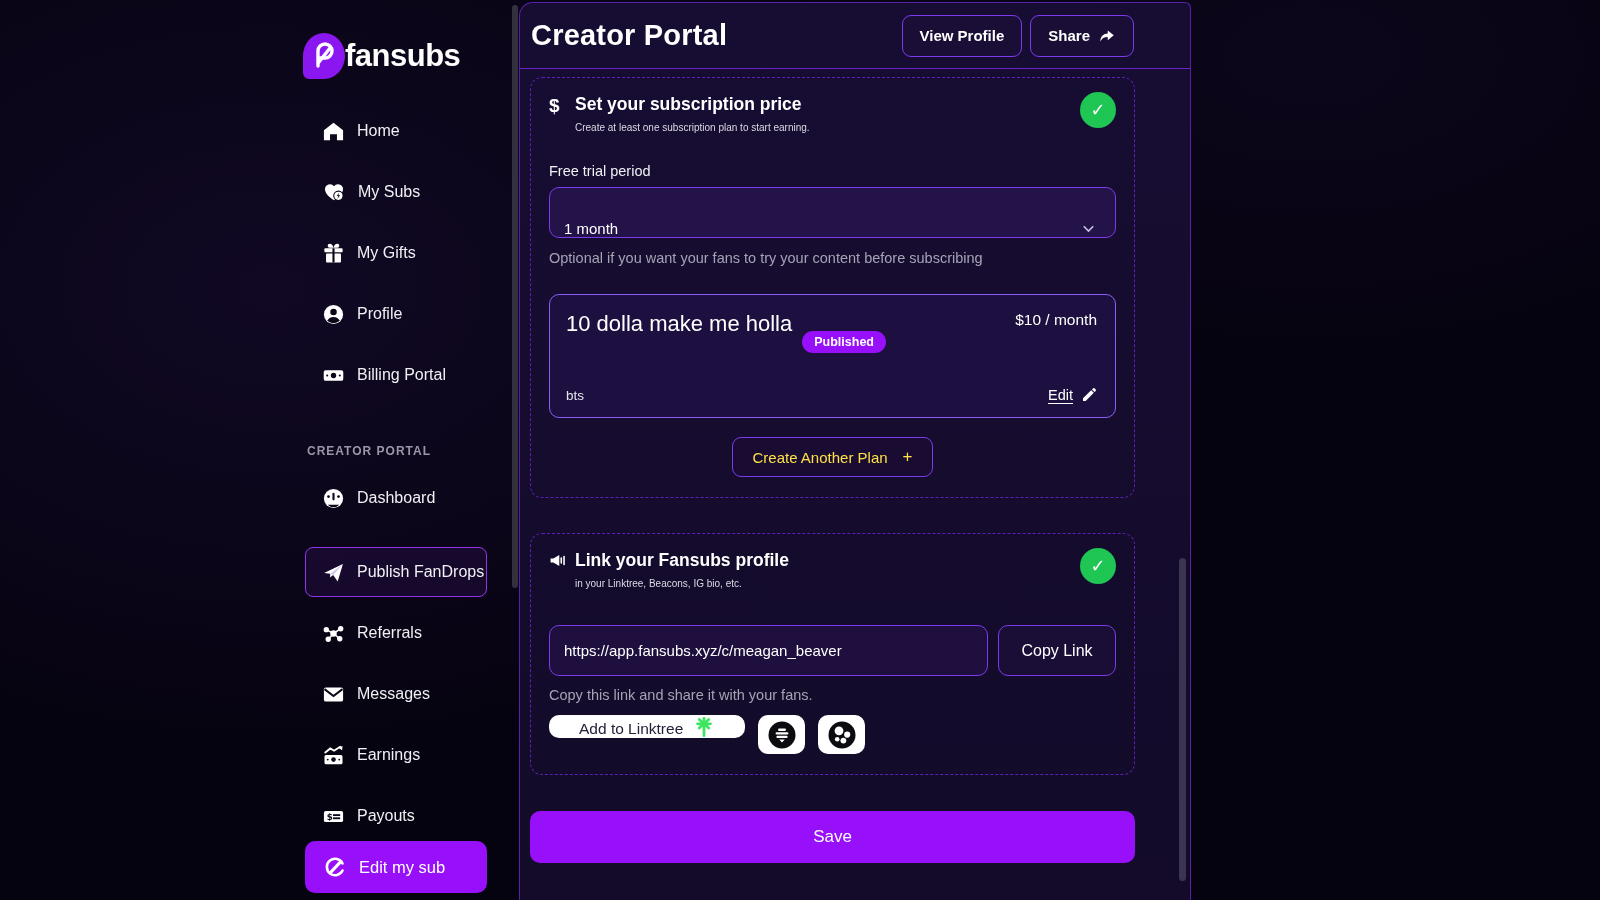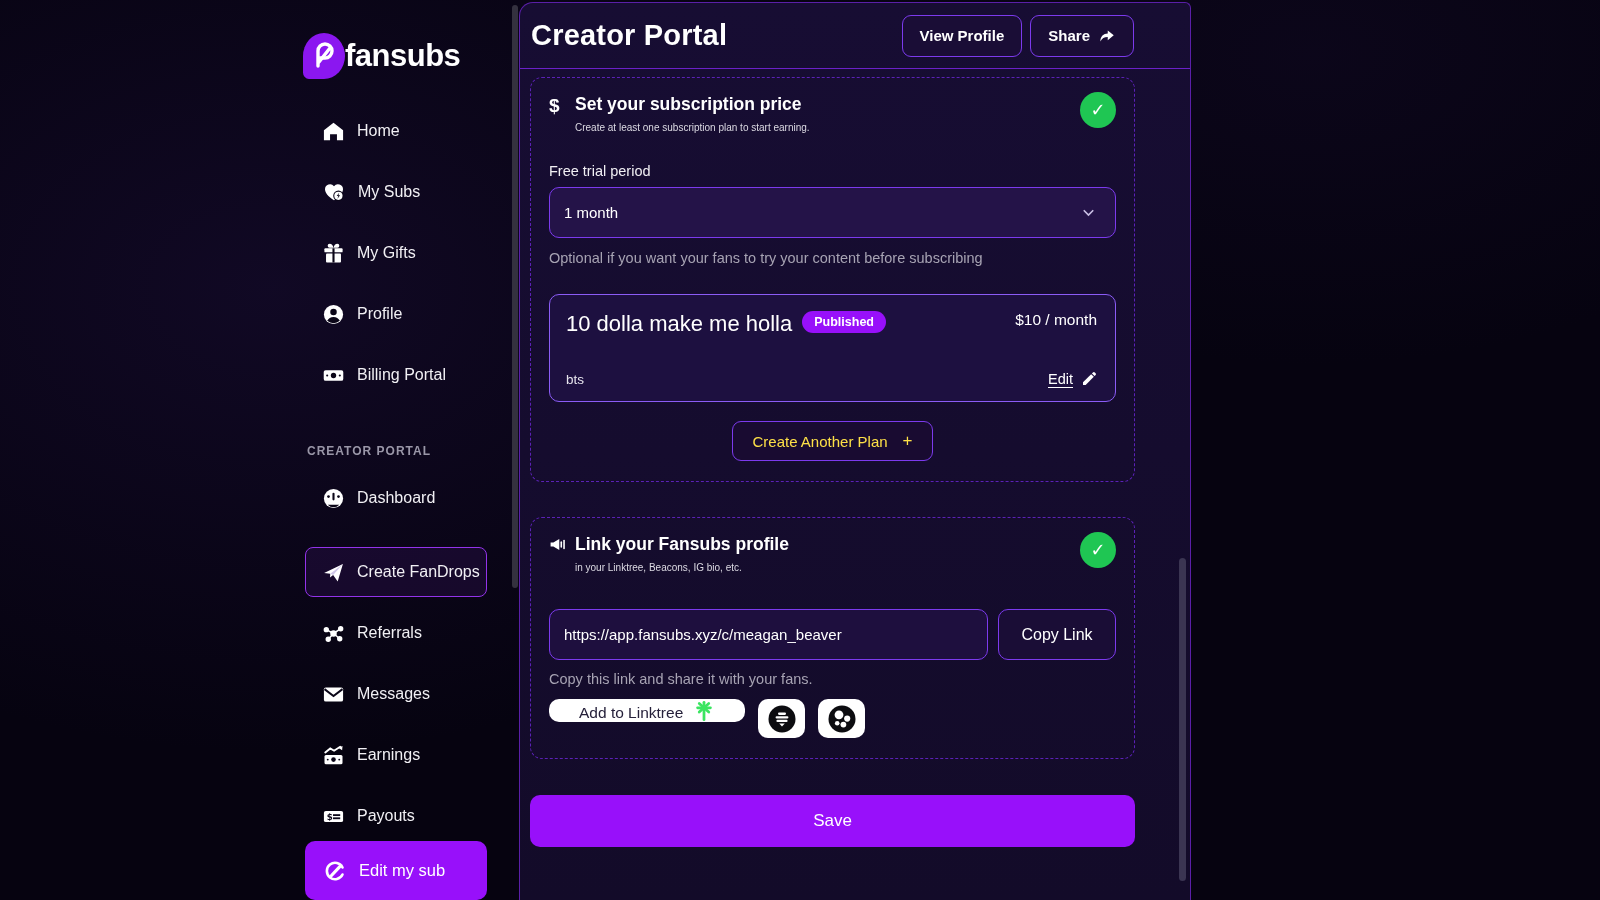--- a/index.html
+++ b/index.html
@@ -16,46 +16,46 @@
   
   .sidebar { position:absolute; left:0; top:0; width:508px; height:900px; }
   .logo { position:absolute; left:303px; top:33px; display:flex; align-items:center; }
   .logo-mark { width:42px; height:46px; background:#8b17f0; border-radius:50% 50% 50% 14%; display:flex; align-items:center; justify-content:center; }
   .logo-text { font-size:31px; font-weight:800; color:#ffffff; letter-spacing:-0.5px; }
   .nav { position:absolute; left:305px; top:119px; width:182px; display:flex; flex-direction:column; }
   .nav-row { display:flex; align-items:center; gap:12px; height:24px; padding-left:17px; margin-bottom:37px; cursor:pointer; }
   .nav-row .lbl { font-size:16px; color:#f1f0f4; white-space:nowrap; }
   .nav-section-label { margin-top:20px; margin-bottom:28px; padding-left:2px; font-size:12px; font-weight:700; letter-spacing:1px; color:#9a97a8; }
   .nav-active { height:50px; border:1.5px solid #9333ea; border-radius:8px; background:rgba(147,51,234,0.10); margin-bottom:24px; padding-left:16px; }
-  .edit-sub-btn { position:absolute; left:305px; top:841px; width:182px; height:59px; background:#9810fa; border:none; border-radius:10px; display:flex; align-items:center; gap:12px; padding-left:18px; color:#fff; font-size:16.5px; cursor:pointer; font-family:inherit; }
+  .edit-sub-btn { position:absolute; left:305px; top:841px; width:182px; height:52px; background:#9810fa; border:none; border-radius:10px; display:flex; align-items:center; gap:12px; padding-left:18px; color:#fff; font-size:16.5px; cursor:pointer; font-family:inherit; }
   .sidebar-scrollbar { position:absolute; left:512px; top:5px; width:6px; height:583px; border-radius:3px; background:#34313f; }
   
   .panel { position:absolute; left:519px; top:2px; width:672px; height:898px; background:linear-gradient(180deg,#170d33 0%, #130b29 100%); border:1px solid #5a1fa8; border-bottom:none; border-radius:14px 6px 0 0; }
   .panel-header { height:66px; display:flex; align-items:center; padding:0 56px 0 11px; border-bottom:1px solid #6b21c8; }
   .panel-title { font-size:29px; font-weight:700; color:#fff; letter-spacing:0.2px; }
   .header-actions { margin-left:auto; display:flex; gap:8px; }
   .ghost-btn { display:flex; align-items:center; gap:8px; background:#1a0d36; border:1px solid #7c3aed; border-radius:9px; color:#fff; font-size:15px; font-weight:600; padding:11px 17px; cursor:pointer; font-family:inherit; }
   .content { padding:8px 55px 0 10px; }
   .section { border:1px dashed #5b21b6; border-radius:12px; padding:16px 18px 20px 18px; }
   .sec-head { display:flex; align-items:flex-start; }
   .sec-head-icon { width:26px; padding-top:1px; color:#fff; flex:none; }
   .dollar-glyph { font-size:19px; font-weight:700; }
   .sec-titles { flex:1; }
   .sec-title { font-size:17.5px; font-weight:700; color:#fff; }
   .sec-sub { font-size:10px; color:#dcdae3; margin-top:7px; }
   .check-circle { flex:none; width:36px; height:36px; border-radius:50%; background:#1fc653; display:flex; align-items:center; justify-content:center; color:#fff; font-size:18px; font-weight:700; margin-top:-2px; }
   .field-label { font-size:14.5px; color:#f1f0f4; margin-top:30px; }
-  .select { margin-top:8px; height:51px; background:#241348; border:1px solid #7c3aed; border-radius:10px; display:flex; align-items:center; padding:0 18px 0 14px; cursor:pointer; }
+  .select { margin-top:8px; height:51px; background:#241348; border:1px solid #7c3aed; border-radius:10px; display:flex; align-items:flex-end; padding:0 18px 0 14px; cursor:pointer; }
   .select .val { font-size:15px; color:#fff; }
   .select .chev { margin-left:auto; display:flex; }
   .helper { font-size:14.5px; color:#a7a3b3; margin-top:12px; }
   .plan-card { margin-top:28px; background:#1d1040; border:1px solid #8b5cf6; border-radius:10px; padding:16px 18px 14px 16px; }
   .plan-row1 { display:flex; align-items:flex-start; }
   .plan-name { font-size:22px; font-weight:500; color:#fff; }
-  .badge { margin-left:10px; background:#9810fa; color:#fff; font-size:12.5px; font-weight:700; padding:4px 12px; border-radius:999px; }
+  .badge { margin-left:10px; background:#9810fa; color:#fff; font-size:12.5px; font-weight:700; padding:4px 12px; border-radius:999px;margin-top:20px; }
   .plan-price { margin-left:auto; font-size:15.5px; color:#fff; }
   .plan-row2 { display:flex; align-items:center; margin-top:34px; }
   .plan-desc { font-size:13.5px; color:#e7e5ee; }
   .edit-link { margin-left:auto; display:flex; align-items:center; gap:8px; cursor:pointer; }
   .edit-link .txt { font-size:14.5px; color:#fff; text-decoration:underline; text-underline-offset:3px; }
   .create-plan-wrap { display:flex; justify-content:center; margin-top:19px; }
   .create-plan-btn { display:flex; align-items:center; gap:15px; background:#190b31; border:1px solid #7c3aed; border-radius:9px; color:#fde047; font-size:15px; font-weight:500; padding:9px 19px; cursor:pointer; font-family:inherit; }
   .plus { font-size:17px; font-weight:500; }
   .gap35 { height:35px; }
   .url-row { display:flex; gap:10px; margin-top:36px; }
@@ -151,21 +151,21 @@
       </span>
       <span class="lbl">Dashboard</span>
     </div>
     <div class="nav-row nav-active">
       <span>
         <svg width="23" height="23" viewBox="0 0 24 24" fill="#ffffff">
           <path d="M2.2 12.4 L21.8 3 L16.4 21.4 L11.6 14.6 L8.4 17.2 L8.6 13.2 Z"></path>
           <path d="M8.6 13.2 L21.8 3 L11.6 14.6 Z" fill="#cfc7e8"></path>
         </svg>
       </span>
-      <span class="lbl">Create FanDrops</span>
+      <span class="lbl">Publish FanDrops</span>
     </div>
     <div class="nav-row">
       <span>
         <svg width="23" height="23" viewBox="0 0 24 24" stroke="#ffffff" stroke-width="1.6" fill="#ffffff">
           <line x1="12" y1="12" x2="4.5" y2="8"></line>
             <line x1="12" y1="12" x2="19.5" y2="7"></line>
           <line x1="12" y1="12" x2="6.5" y2="18"></line>
             <line x1="12" y1="12" x2="18.5" y2="17.5"></line>
           <circle cx="12" cy="12" r="2.6"></circle>
             <circle cx="4.5" cy="8" r="2"></circle>

